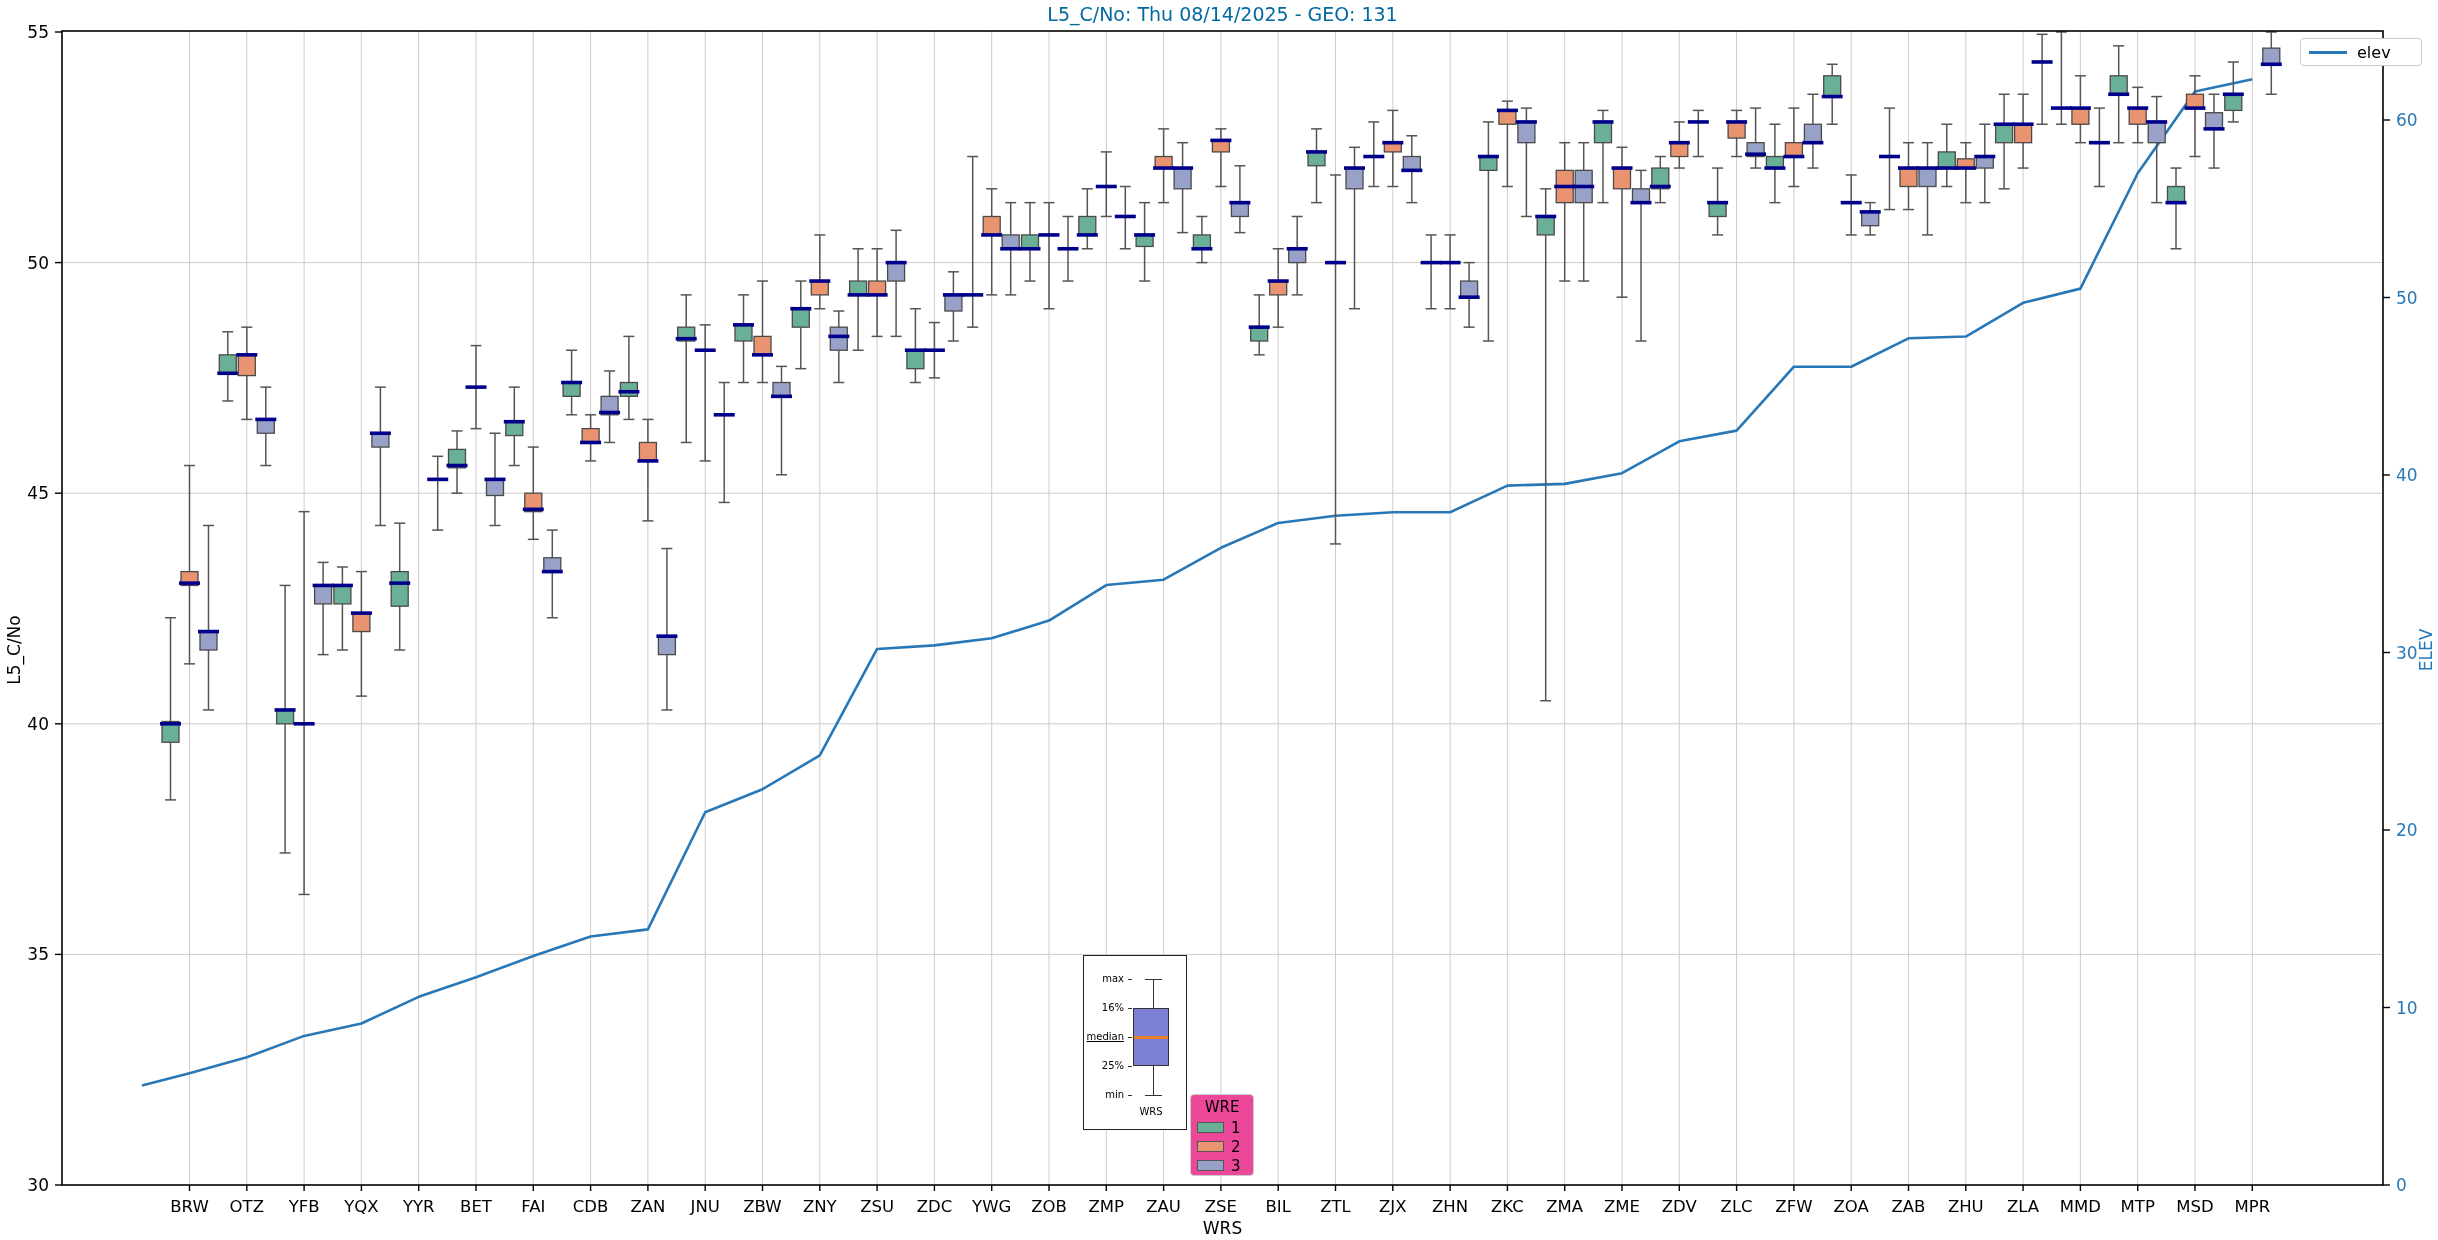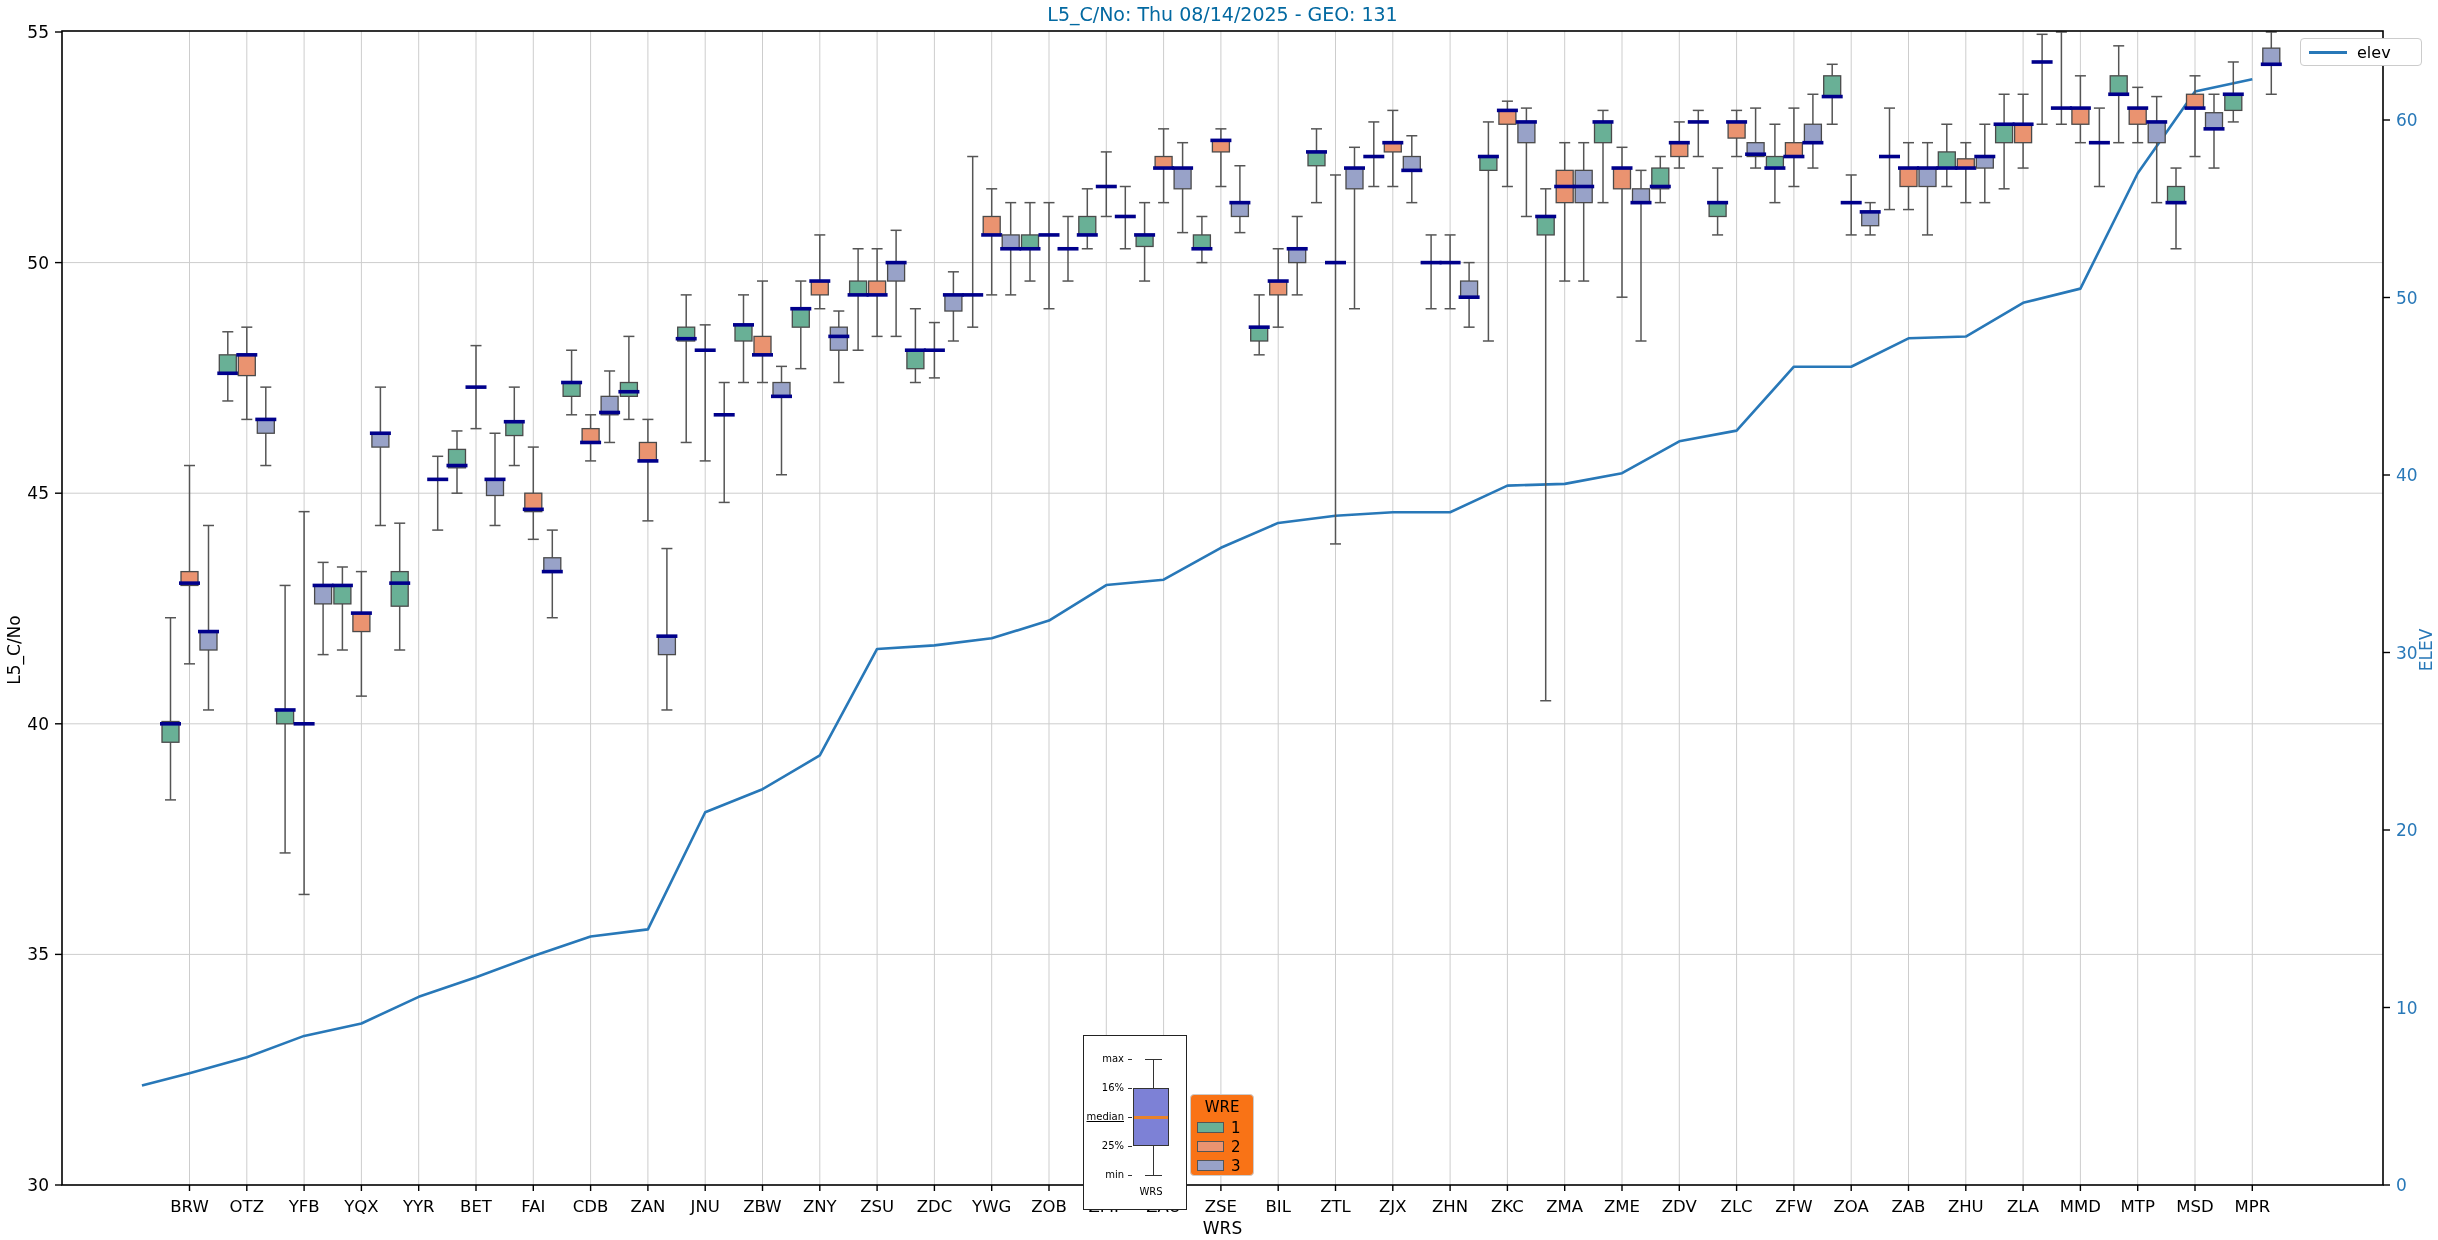--- a/index.html
+++ b/index.html
@@ -28,29 +28,29 @@
   .elev-legend{
     position:absolute;left:2300px;top:38px;width:122px;height:28px;
     background:#fff;border:1px solid #ccc;border-radius:4px;
     display:flex;align-items:center;gap:10px;padding:0 8px;box-sizing:border-box;z-index:5;
   }
   .elev-legend .line-sample{width:38px;height:3px;background:#2878b8;}
   .elev-legend .lbl{font-size:16px;}
   
   .wre-legend{
     position:absolute;left:1190px;top:1094px;width:64px;height:82px;
-    background:#f97316;border:1px solid #ccc;border-radius:4px;z-index:5;
+    background:#ec4899;border:1px solid #ccc;border-radius:4px;z-index:5;
     padding:3px 6px;box-sizing:border-box;font-size:15px;
   }
   .wre-legend .wre-title{text-align:center;margin-bottom:2px;}
   .wre-row{display:flex;align-items:center;gap:7px;height:19px;}
   .wre-swatch{width:27px;height:11px;border:1px solid #555;box-sizing:border-box;}
   
   .guide{
-    position:absolute;left:1083px;top:1035px;width:104px;height:175px;
+    position:absolute;left:1083px;top:955px;width:104px;height:175px;
     background:#fff;border:1.6px solid #222;box-sizing:border-box;z-index:4;font-size:10px;
   }
   .guide .g-abs{position:absolute;}
   .g-box{left:49px;top:52px;width:36px;height:58px;background:#7d81d6;border:1.2px solid #333;box-sizing:border-box;}
   .g-med{left:50px;top:80px;width:34px;height:3px;background:#e8822a;}
   .g-wh{background:#333;}
   .g-label{right:62px;width:40px;text-align:right;line-height:10px;}
   .g-tick{width:4px;height:1px;background:#333;left:44px;}
   .g-xlabel{left:49px;top:150px;width:36px;text-align:center;}
 </style>

